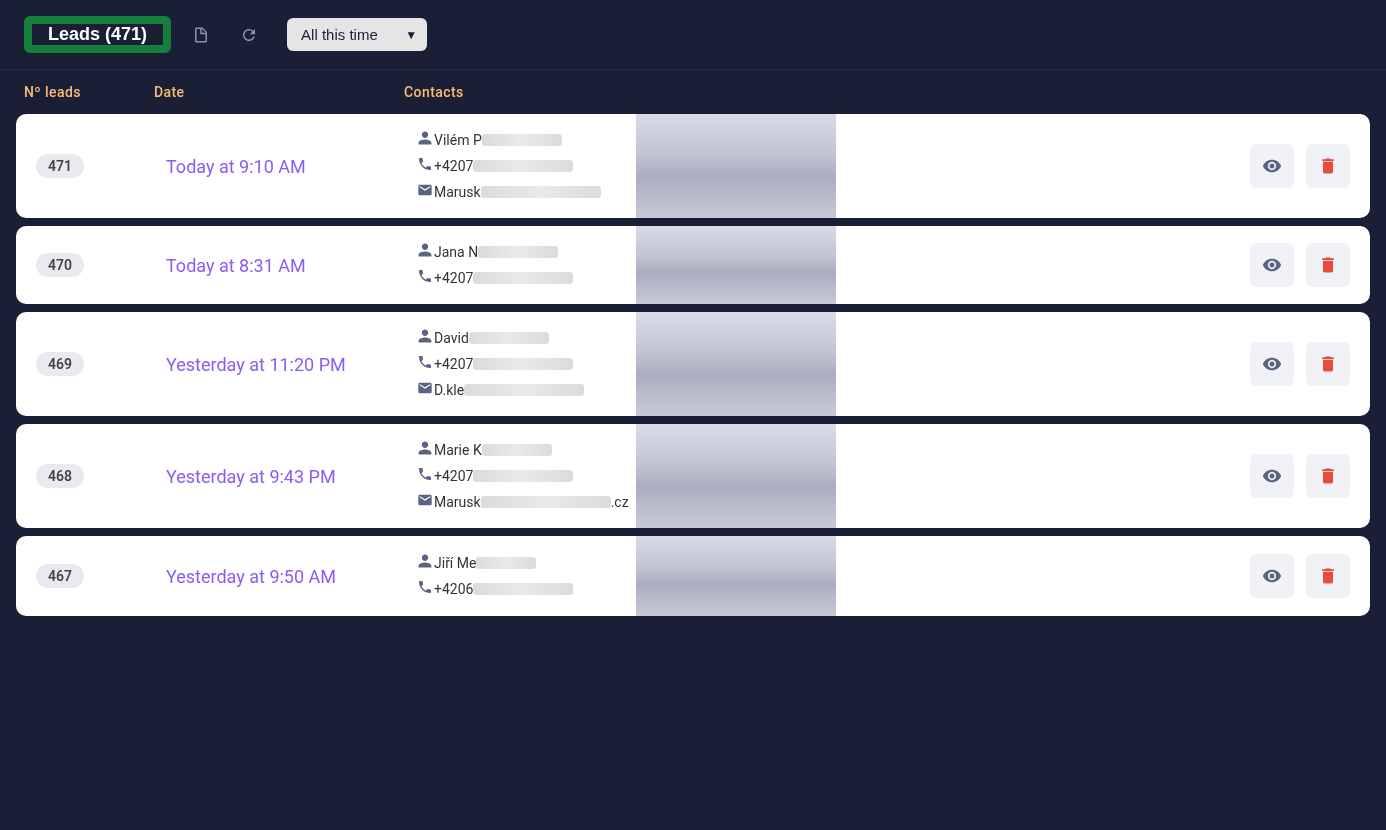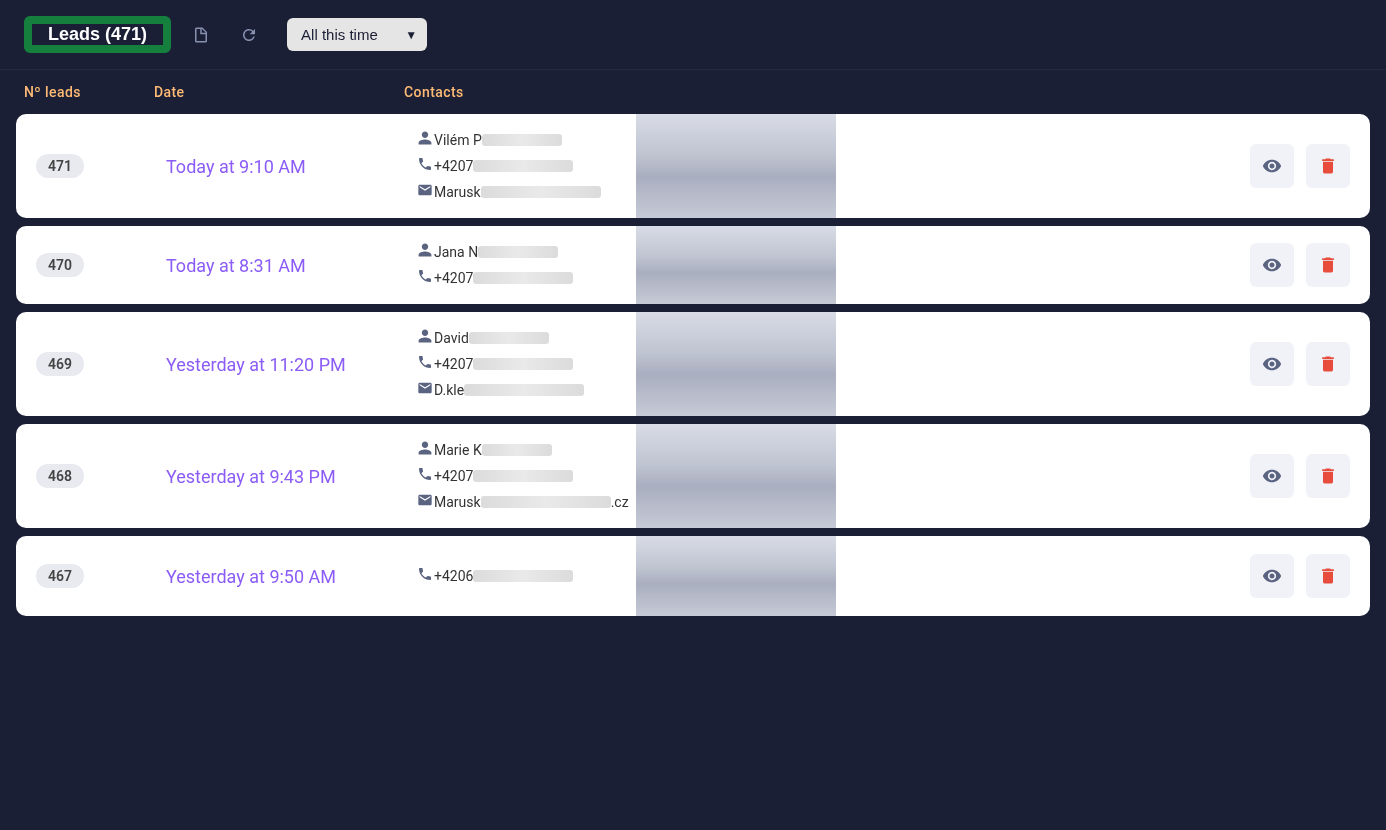--- a/index.html
+++ b/index.html
@@ -422,20 +422,29 @@
 
   <div class="lead-row" style="min-height:80px;">
     <div>
       <span class="lead-number">467</span>
     </div>
     <div class="lead-date">Yesterday at 9:50 AM</div>
     <div class="contacts-col">
       <div class="contact-line">
         <span class="contact-icon">
           <svg width="16" height="16" viewBox="0 0 24 24" fill="#5a6380">
+              <path d="M12 12c2.7 0 4.8-2.1 4.8-4.8S14.7 2.4 12 2.4 7.2 4.5 7.2 7.2 9.3 12 12 12zm0 2.4c-3.2 0-9.6 1.6-9.6 4.8v2.4h19.2v-2.4c0-3.2-6.4-4.8-9.6-4.8z"></path>
+            </svg>
+        </span>
+        <span class="contact-name">Jiří Me</span>
+        <span class="blurred-text" style="width:60px;"></span>
+      </div>
+      <div class="contact-line">
+        <span class="contact-icon">
+          <svg width="16" height="16" viewBox="0 0 24 24" fill="#5a6380">
               <path d="M6.6 10.8c1.4 2.8 3.8 5.1 6.6 6.6l2.2-2.2c.3-.3.7-.4 1-.2 1.1.4 2.3.6 3.6.6.6 0 1 .4 1 1V20c0 .6-.4 1-1 1-9.4 0-17-7.6-17-17 0-.6.4-1 1-1h3.5c.6 0 1 .4 1 1 0 1.3.2 2.5.6 3.6.1.3 0 .7-.2 1L6.6 10.8z"></path>
             </svg>
         </span>
         <span class="contact-name">+4206</span>
         <span class="blurred-text" style="width:100px;"></span>
       </div>
     </div>
     <div class="actions-col">
       <button class="action-btn view">
         <svg width="20" height="20" viewBox="0 0 24 24" fill="#5a6380">

